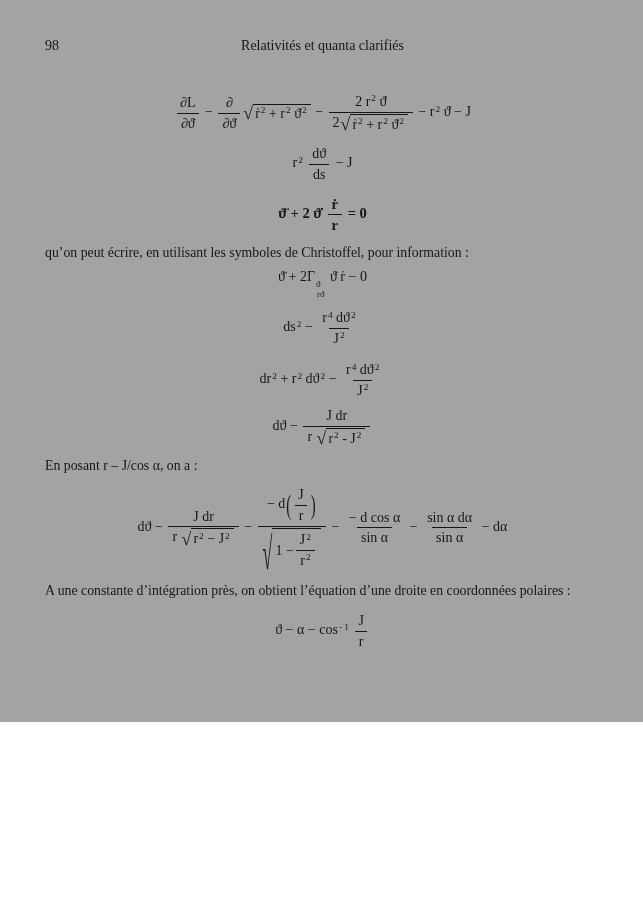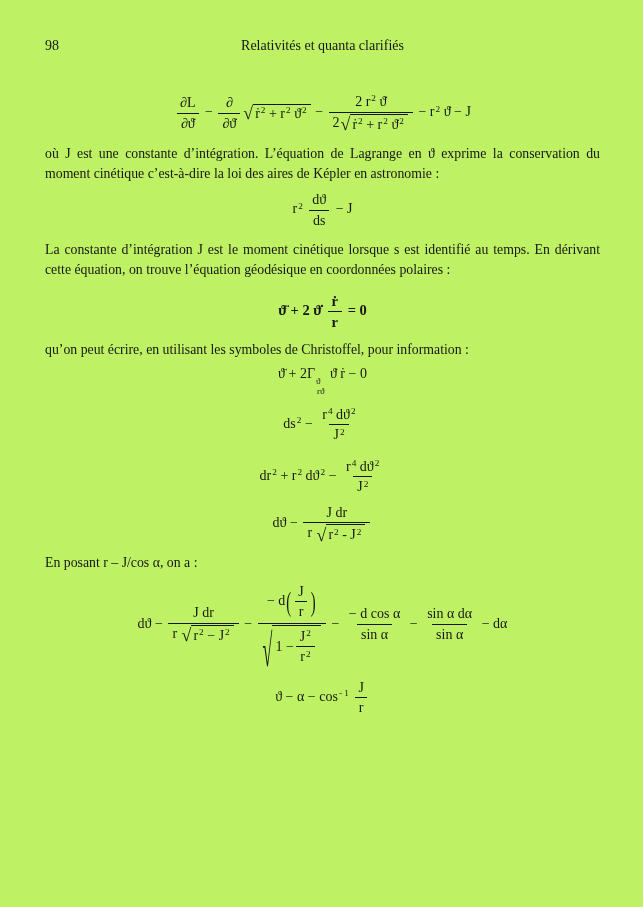--- a/index.html
+++ b/index.html
@@ -3,21 +3,21 @@
 <meta charset="utf-8">
 <style>
   html,body{margin:0;padding:0;background:#ffffff;}
   body{
     width:643px;height:907px;overflow:hidden;
     font-family:"Liberation Serif","DejaVu Serif",serif;
     color:#161616;
     -webkit-font-smoothing:antialiased;
   }
   .page{
-    position:relative;width:643px;height:907px;background:#bef264;
+    position:relative;width:643px;height:722px;background:#a3a3a3;
     box-sizing:border-box;padding:38px 43px 0 45px;
   }
   
   .header{position:relative;height:20px;font-size:14px;}
   .pageno{position:absolute;left:0;top:0;}
   .rtitle{position:absolute;left:0;right:0;top:0;text-align:center;}
   
   .para{
     font-size:13.8px;line-height:1.46;text-align:justify;
     margin:10px 0 4px 0;
@@ -74,28 +74,26 @@
         <span class="rsign">√</span>
         <span class="rbody"><span>ṙ</span><span class="sup">2</span><span> + r</span><span class="sup">2</span><span> ϑ̇</span><span class="sup">2</span></span>
       </span><span> − </span><span class="frac">
         <span class="num"><span>2  r</span><span class="sup">2</span><span> ϑ̇</span></span>
         <span class="den"><span>2</span><span class="sqrt">
             <span class="rsign">√</span>
             <span class="rbody"><span>ṙ</span><span class="sup">2</span><span> + r</span><span class="sup">2</span><span> ϑ̇</span><span class="sup">2</span></span>
           </span></span>
       </span><span> − r</span><span class="sup">2</span><span> ϑ̇ − J</span></div>
 
-  <p class="para">où J est une constante d’intégration. L’équation de Lagrange en ϑ exprime la conservation du moment cinétique c’est-à-dire la loi des aires de Képler en astronomie :</p>
 
   <div class="eq eq-b"><span>r</span><span class="sup">2</span><span> </span><span class="frac">
         <span class="num"><span>dϑ</span></span>
         <span class="den"><span>ds</span></span>
       </span><span> − J</span></div>
 
-  <p class="para">La constante d’intégration J est le moment cinétique lorsque s est identifié au temps. En dérivant cette équation, on trouve l’équation géodésique en coordonnées polaires :</p>
 
   <div class="eq bold eq-c"><span>ϑ̈ + 2 ϑ̇ </span><span class="frac">
         <span class="num"><span>ṙ</span></span>
         <span class="den"><span>r</span></span>
       </span><span> = 0</span></div>
 
   <p class="para tight">qu’on peut écrire, en utilisant les symboles de Christoffel, pour information :</p>
 
   <div class="eq eq-d"><span>ϑ̈ + 2Γ</span><span class="ss">
         <span class="ss-sup">ϑ</span>
@@ -151,19 +149,20 @@
             </span>
           </span></span>
       </span><span> − </span><span class="frac">
         <span class="num"><span>− d cos α</span></span>
         <span class="den"><span>sin α</span></span>
       </span><span> − </span><span class="frac">
         <span class="num"><span>sin α dα</span></span>
         <span class="den"><span>sin α</span></span>
       </span><span> − dα</span></div>
 
+  <p class="para">A une constante d’intégration près, on obtient l’équation d’une droite en coordonnées polaires :</p>
 
   <div class="eq eq-i"><span>ϑ − α −  cos</span><span class="sup">- 1</span><span> </span><span class="frac">
         <span class="num"><span>J</span></span>
         <span class="den"><span>r</span></span>
       </span></div>
 
 </div>
 
 </body></html>

